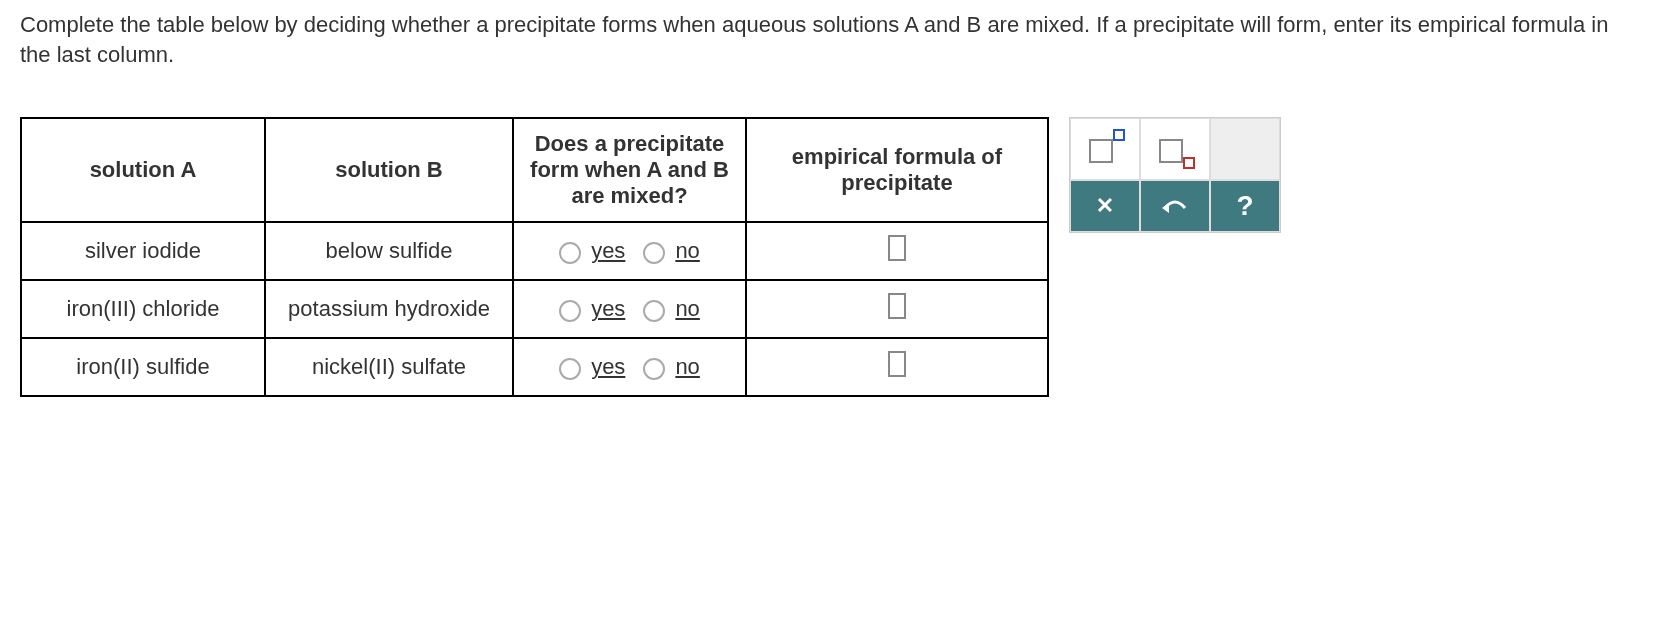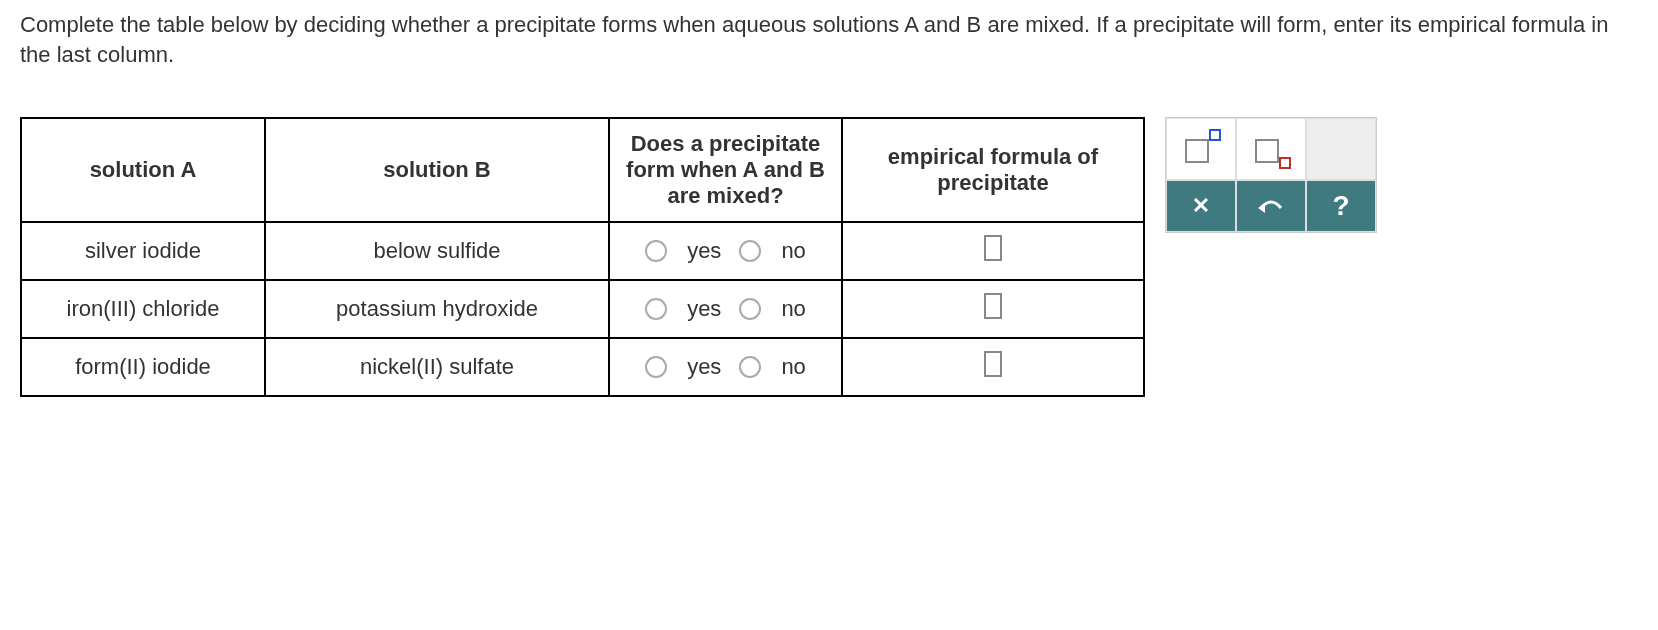--- a/index.html
+++ b/index.html
@@ -27,33 +27,34 @@
     border: 2px solid #000;
     padding: 12px 14px;
     text-align: center;
     font-weight: normal;
   }
   th {
     font-weight: bold;
     vertical-align: middle;
   }
   .col-a { width: 244px; }
-  .col-b { width: 344px; }
+  .col-b { width: 248px; }
   .col-c { width: 233px; }
   .col-d { width: 302px; }
   .radio-cell {
     display: flex;
     justify-content: center;
     align-items: center;
     gap: 18px;
   }
   .radio-opt {
     display: flex;
-    align-items: center;
-    gap: 20px;
+    align-items: flex-end;
+    gap: 10px;
+    text-decoration: underline;
   }
   .radio {
     width: 22px;
     height: 22px;
     border: 2px solid #aaa;
     border-radius: 50%;
     background: #fff;
     cursor: pointer;
   }
   .formula-input {
@@ -157,21 +158,21 @@
             </div>
             <div class="radio-opt">
               <span class="radio"></span>
               <span>no</span>
             </div>
           </div>
         </td>
         <td><span class="formula-input"></span></td>
       </tr>
       <tr>
-        <td>form(II) iodide</td>
+        <td>iron(II) sulfide</td>
         <td>nickel(II) sulfate</td>
         <td>
           <div class="radio-cell">
             <div class="radio-opt">
               <span class="radio"></span>
               <span>yes</span>
             </div>
             <div class="radio-opt">
               <span class="radio"></span>
               <span>no</span>

